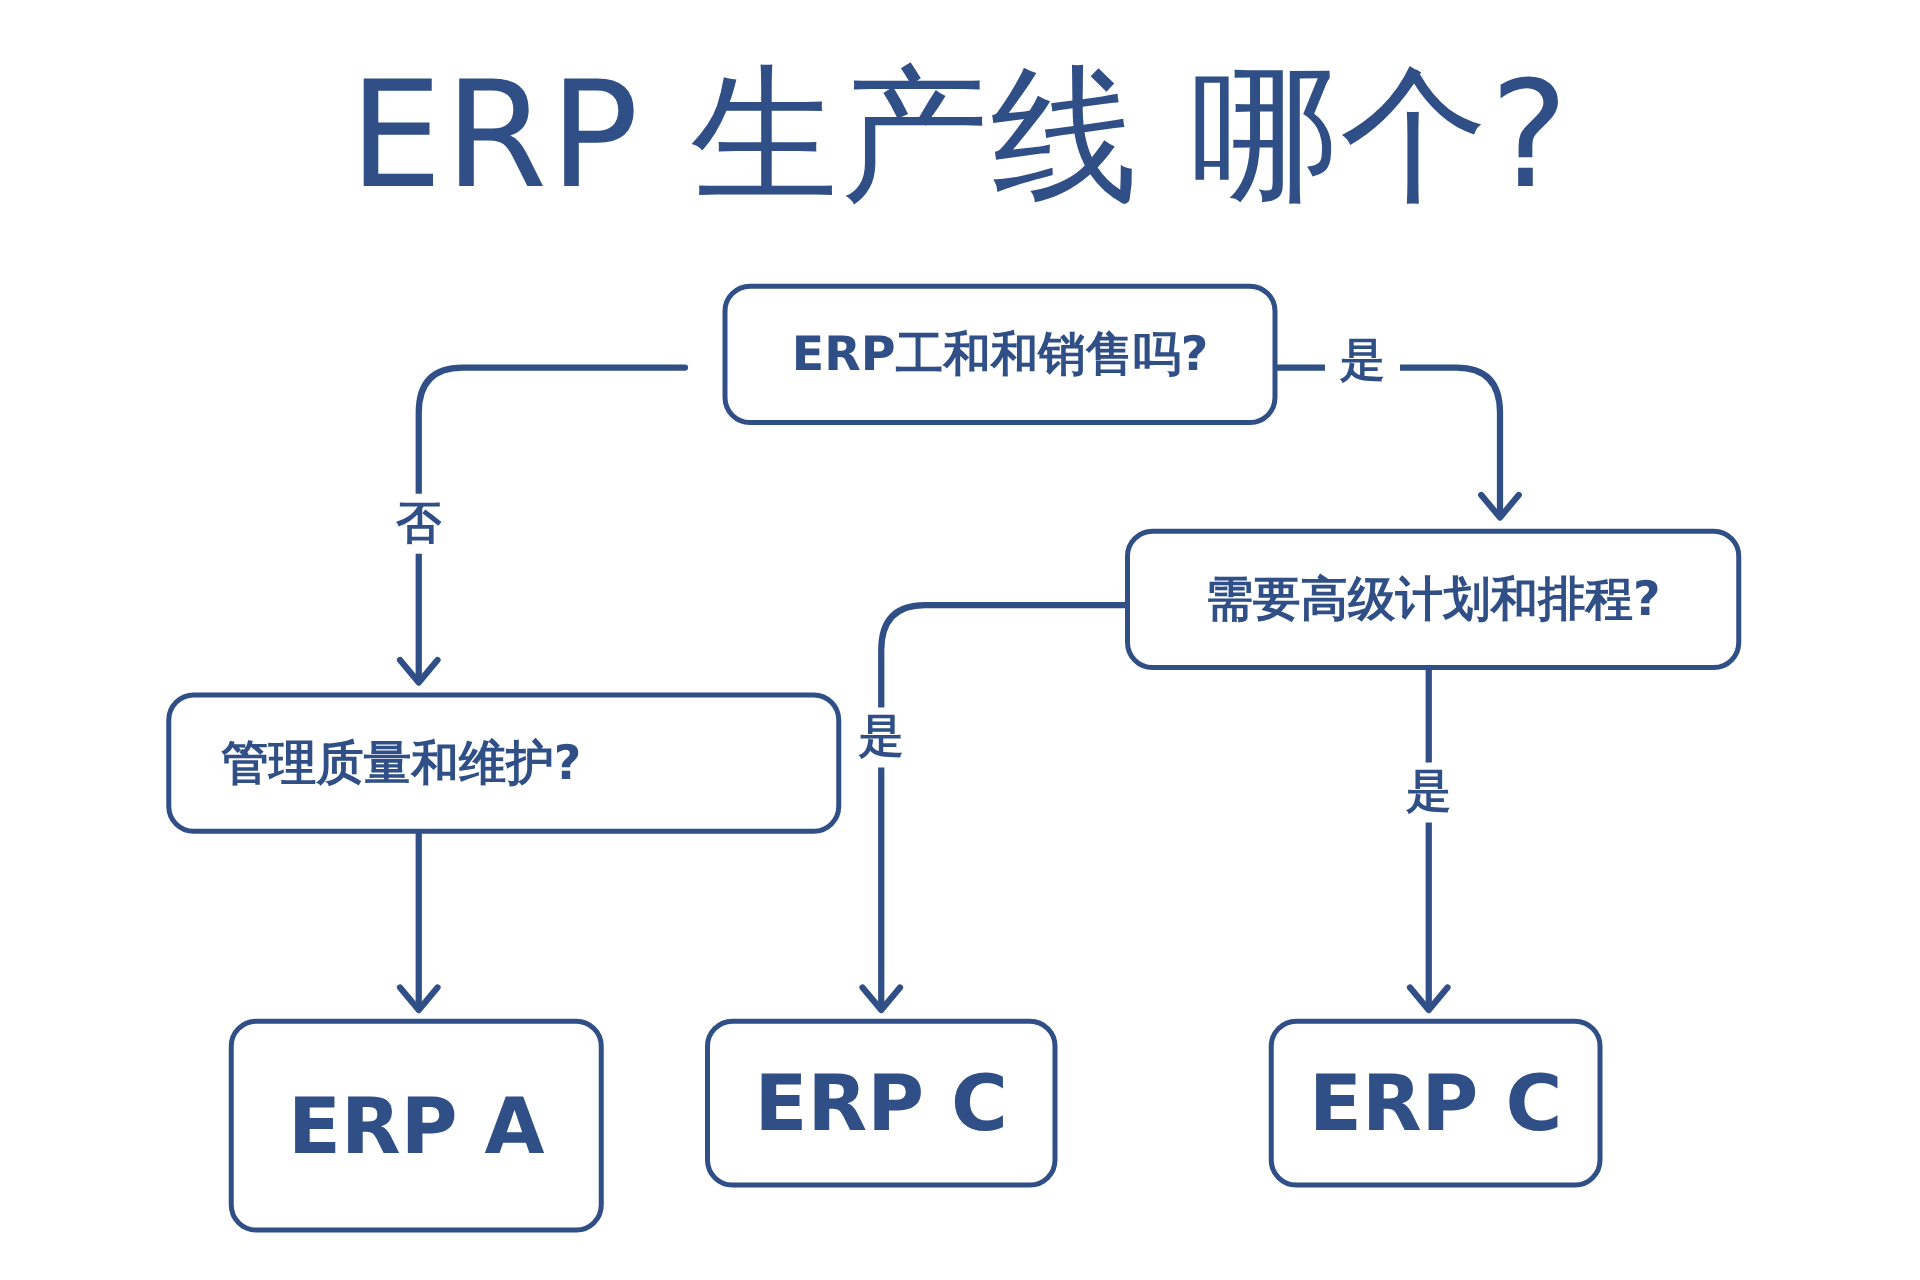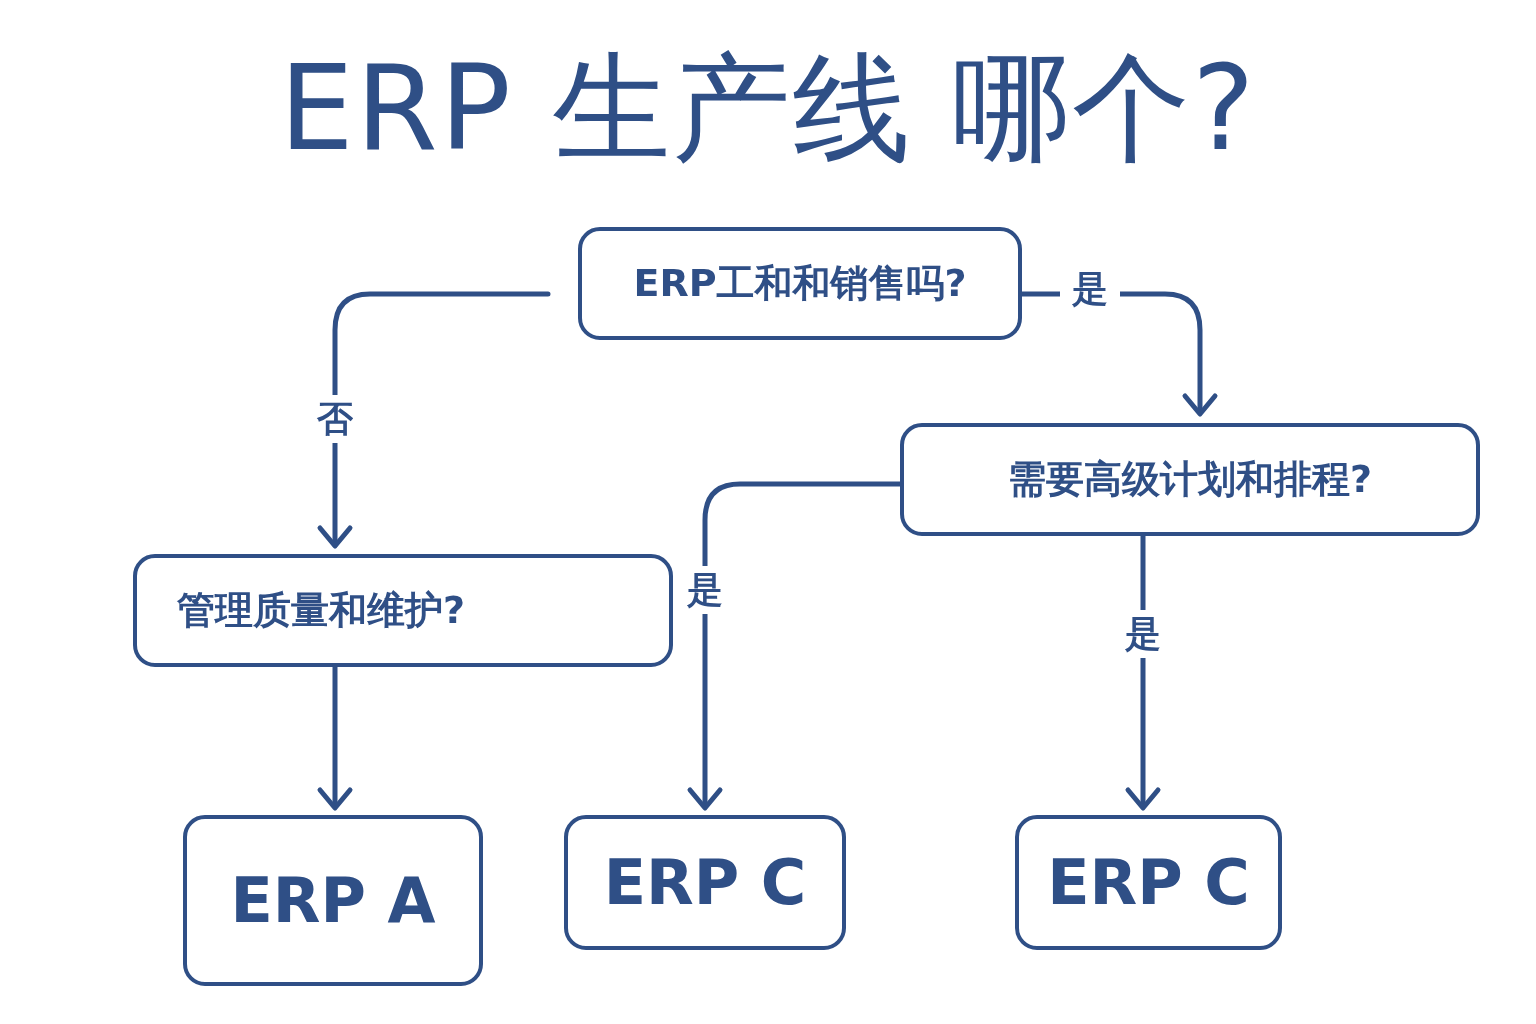--- a/index.html
+++ b/index.html
@@ -38,21 +38,21 @@
 
     <path d="M335 666 V806"></path>
     <path d="M320 790 L335 808 L350 790"></path>
   </g>
 </svg>
 
 <div class="node q" style="left:546px;top:227px;width:444px;height:113px;margin-left:32px;">
   <span>ERP工和和销售吗?</span>
 </div>
 
-<div class="node q" style="left:900px;top:423px;width:580px;height:113px;">
+<div class="node q" style="left:900px;top:423px;width:493px;height:113px;">
   <span>需要高级计划和排程?</span>
 </div>
 
 <div class="node q" style="left:133px;top:554px;width:540px;height:113px;justify-content:flex-start;padding-left:40px;">
   <span>管理质量和维护?</span>
 </div>
 
 <div class="node r" style="left:183px;top:815px;width:300px;height:171px;">
   <span>ERP A</span>
 </div>

